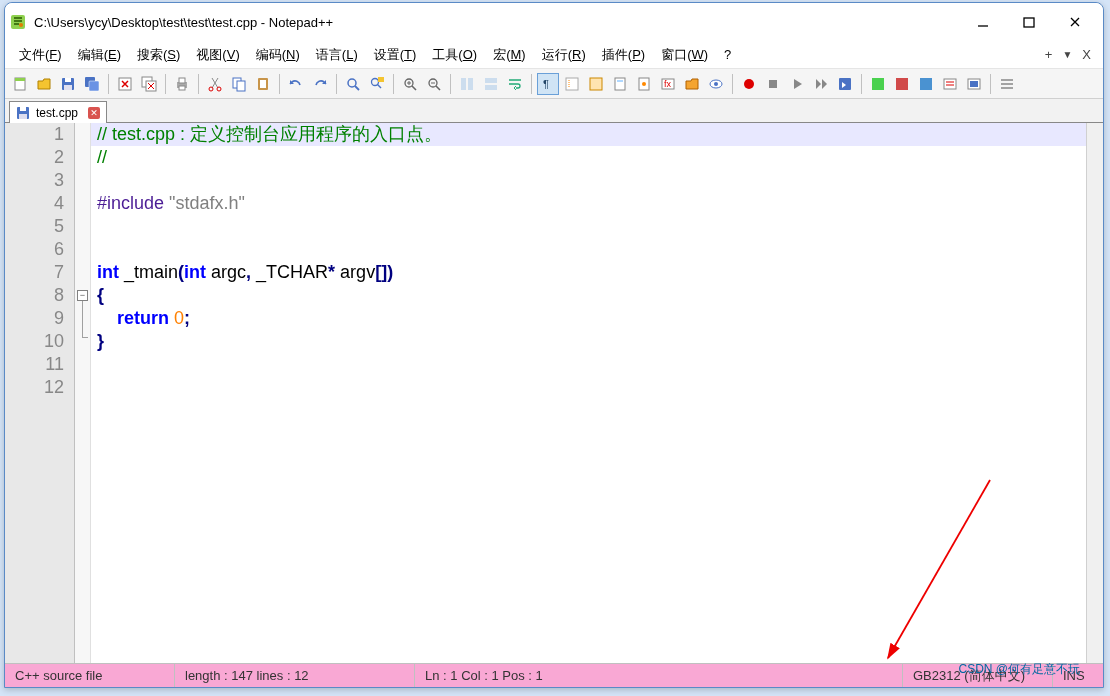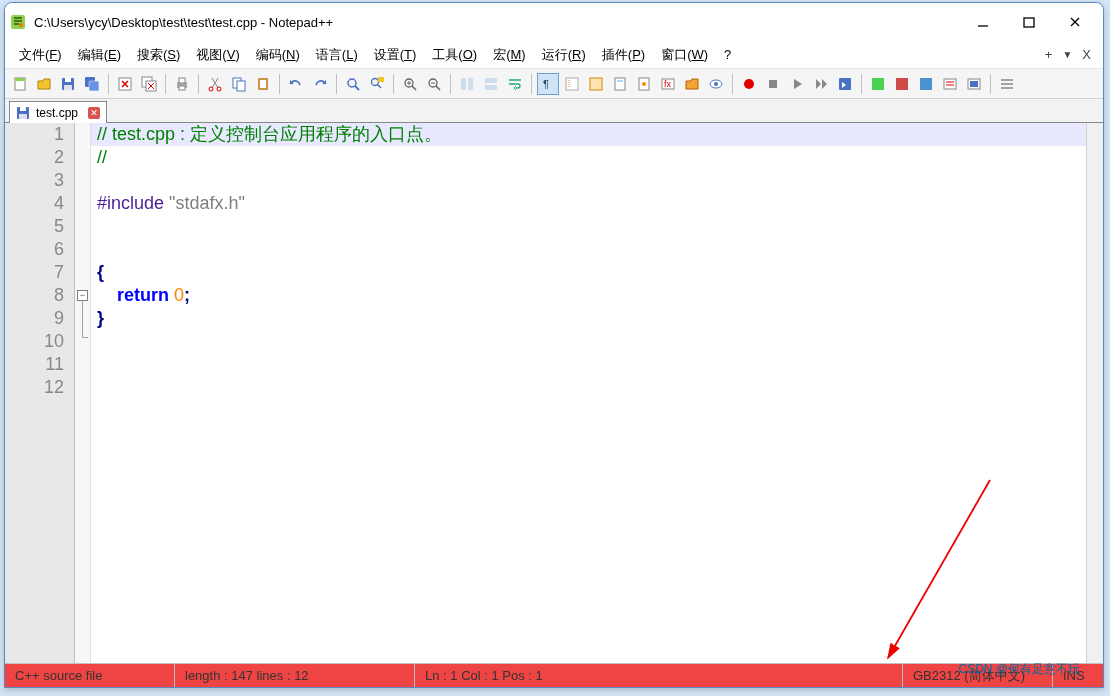--- a/index.html
+++ b/index.html
@@ -33,21 +33,21 @@
 .code .hl { background:#e8e8ff; position:absolute; left:0; right:0; top:0; height:23px; z-index:0;}
 .code .line span { position:relative; z-index:1;}
 .c-comment { color:#008000; }
 .c-pre { color:#4c1d95; }
 .c-kw { color:#0000ff; font-weight:bold; }
 .c-str { color:#808080; }
 .c-num { color:#ff8000; }
 .c-op { color:#000080; font-weight:bold;}
 .c-id { color:#000; }
 .scrollbar-v { width:17px; background:#f0f0f0; border-left:1px solid #d0d0d0;}
-.statusbar { height:24px; background:#ef4444; border-top:1px solid #c0c0c0; display:flex; align-items:center; font-size:13px; color:#333;text-align:center; }
+.statusbar { height:24px; background:#f9a8d4; border-top:1px solid #c0c0c0; display:flex; align-items:center; font-size:13px; color:#333;text-align:center; }
 .statusbar .cell { padding:0 10px; border-right:1px solid #c0c0c0; height:100%; display:flex; align-items:center;}
 .statusbar .cell.wide { flex:1; }
 .arrow { position:absolute; pointer-events:none; z-index:50;}
 .watermark { position:absolute; right:30px; bottom:18px; font-size:12px; color:#0369a1; font-family:Arial;}
 svg { display:block; }
 </style>
 </head>
 <body>
 
 <div class="window">
@@ -369,20 +369,21 @@
       <div class="foldend" style="top:214px"></div>
     </div>
     <div class="code">
       <div class="hl"></div>
       <div class="line"><span class="c-comment">// test.cpp : 定义控制台应用程序的入口点。</span></div>
       <div class="line"><span class="c-comment">//</span></div>
       <div class="line"></div>
       <div class="line"><span class="c-pre">#include </span><span class="c-str">"stdafx.h"</span></div>
       <div class="line"></div>
       <div class="line"></div>
+      <div class="line"><span class="c-kw">int</span><span class="c-id"> _tmain</span><span class="c-op">(</span><span class="c-kw">int</span><span class="c-id"> argc</span><span class="c-op">,</span><span class="c-id"> _TCHAR</span><span class="c-op">*</span><span class="c-id"> argv</span><span class="c-op">[])</span></div>
       <div class="line"><span class="c-op">{</span></div>
       <div class="line"><span class="c-kw">    return </span><span class="c-num">0</span><span class="c-op">;</span></div>
       <div class="line"><span class="c-op">}</span></div>
       <div class="line"></div>
       <div class="line"></div>
     </div>
     <div class="scrollbar-v"></div>
   </div>
 
   <div class="statusbar">

